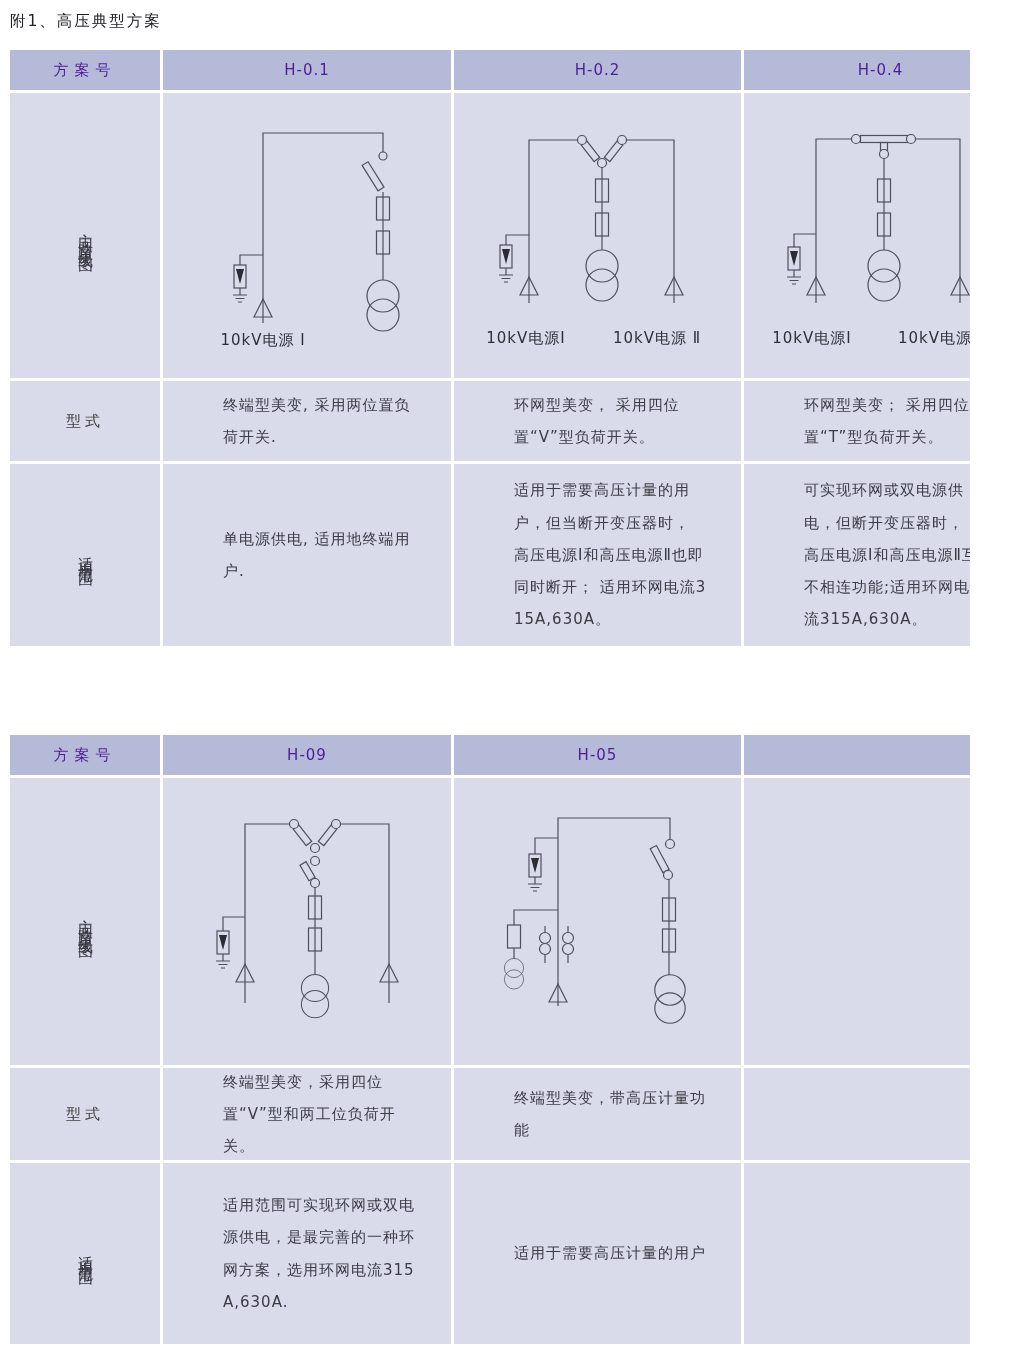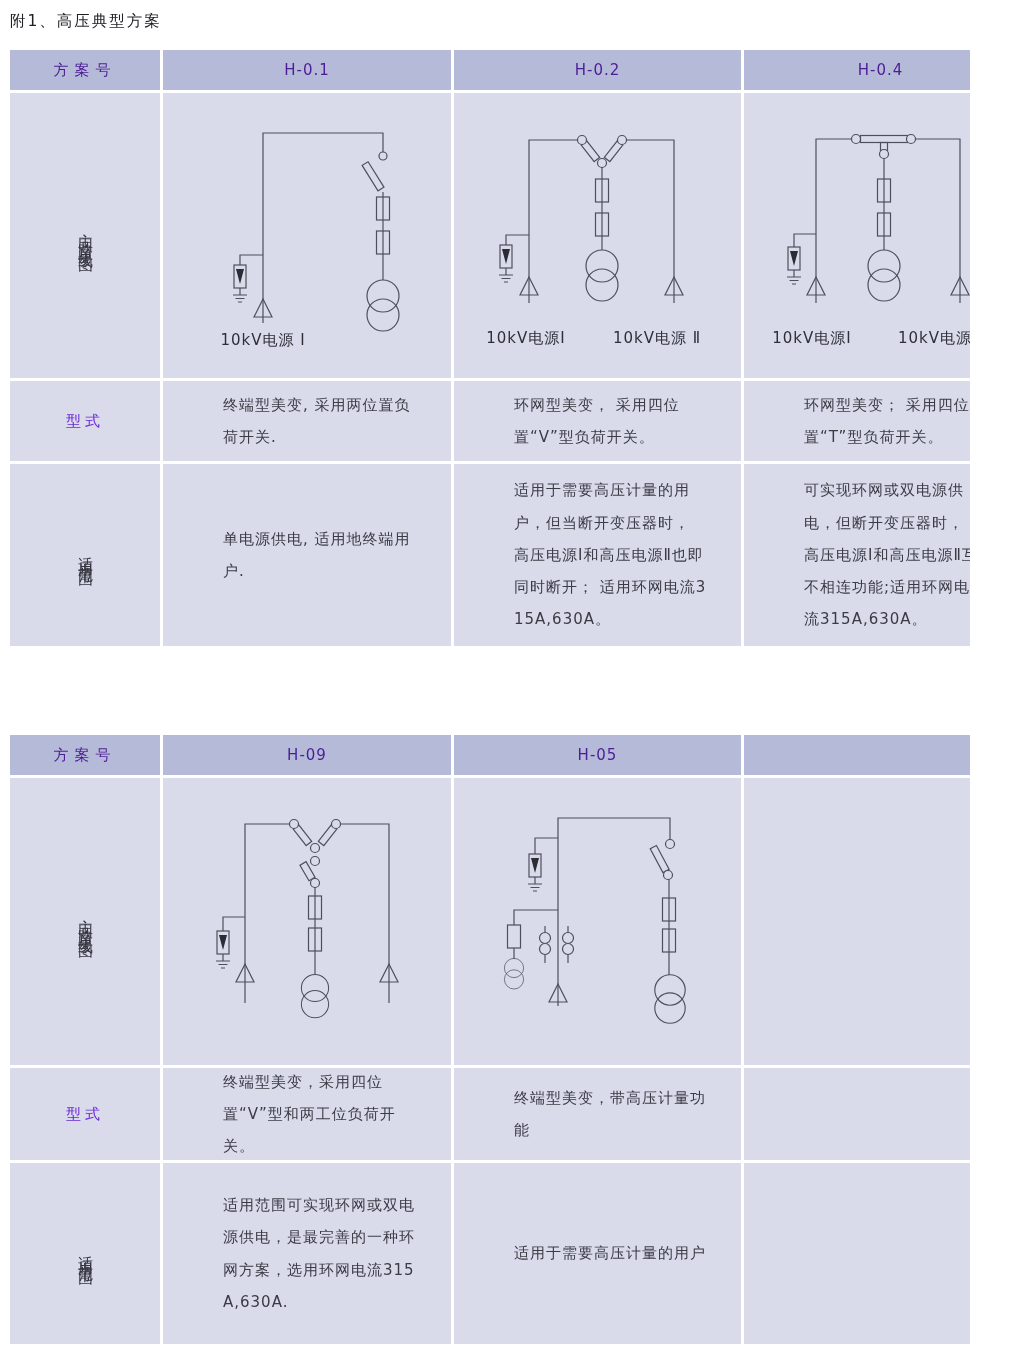--- a/index.html
+++ b/index.html
@@ -8,21 +8,21 @@
   .page-title{position:absolute;left:10px;top:11px;font-size:15.5px;color:#1f1f26;letter-spacing:2px;}
   .tbl{position:absolute;left:10px;display:grid;grid-template-columns:150px 288px 287px 273px;
        gap:3px;background:#ffffff;}
   .t1{top:50px;grid-template-rows:40px 285px 80px 182px;}
   .t2{top:735px;grid-template-rows:40px 287px 92px 181px;}
   .cell{background:#d9dbeb;position:relative;}
   .hdr{background:#b5bad8;display:flex;align-items:center;justify-content:center;
        font-size:15px;color:#4c1d95;letter-spacing:1px;}
   .hdr-side{letter-spacing:6px;}
   .side{display:flex;align-items:center;justify-content:center;}
-  .hlabel{font-size:15px;color:#6d28d9;letter-spacing:4px;}
+  .hlabel{font-size:15px;color:#404040;letter-spacing:4px;}
   .vlabel{writing-mode:vertical-rl;text-orientation:upright;font-size:15px;color:#33343e;
           letter-spacing:5px;line-height:1;}
   .txt{display:flex;align-items:center;padding-left:16px;}
   .txt p{margin:0;padding:14px 34px 14px 44px;font-size:15px;line-height:2.15;
          color:#3b3b44;letter-spacing:1px;word-break:break-all;}
   .diag svg{position:absolute;left:0;top:0;width:100%;height:100%;}
   .ln{stroke:#4d4f5e;stroke-width:1.2;fill:none;}
   .nodeC{stroke:#4d4f5e;stroke-width:1.2;fill:#d9dbeb;}
   .fillDark{fill:#2b2c34;stroke:none;}
   .dlabel{font-size:15px;fill:#2e2f38;letter-spacing:1px;}

